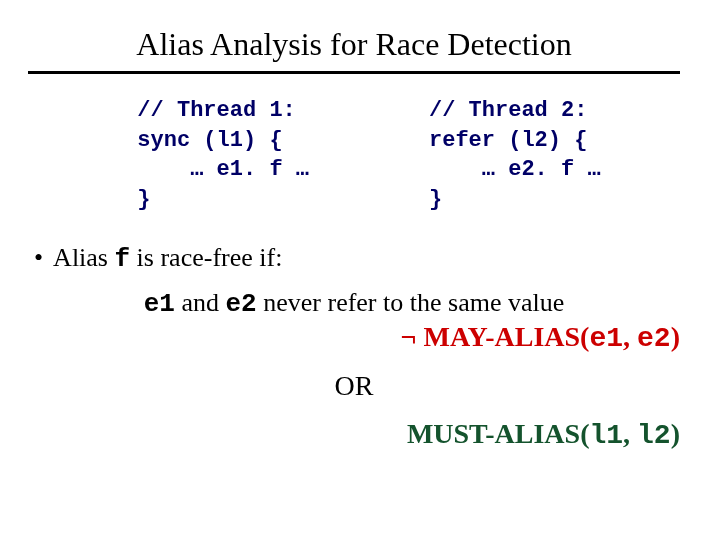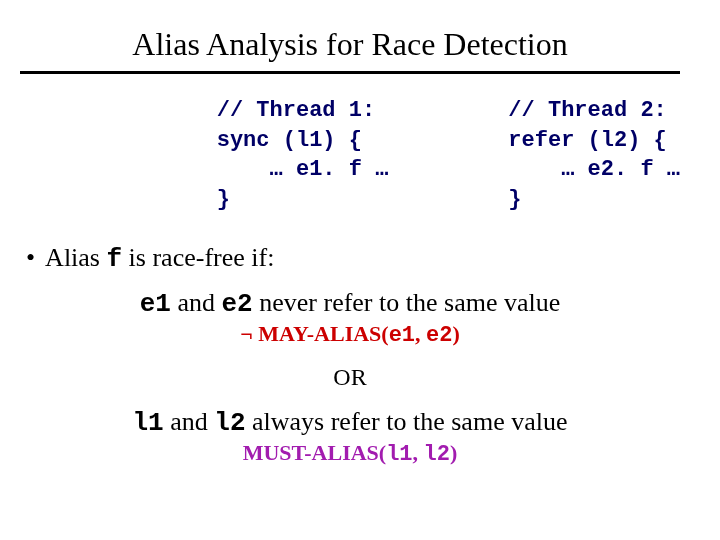--- a/index.html
+++ b/index.html
@@ -8,37 +8,37 @@
     width: 720px;
     height: 540px;
     background: #fff;
     font-family: "Times New Roman", Times, serif;
     color: #000;
   }
   .slide {
     box-sizing: border-box;
     width: 720px;
     height: 540px;
-    padding: 20px 40px 20px 20px;
+    padding: 20px 40px 20px 28px;
   }
   .title {
     text-align: center;
     font-size: 32px;
     font-weight: normal;
     margin: 6px 0 8px 0;
   }
   .rule {
     border: none;
     border-top: 3px solid #000;
     margin: 4px 0 22px 0;
   }
   .code-cols {
     display: flex;
     flex-direction: row;
-    justify-content: flex-end;
+    justify-content: center;
     gap: 120px;
     padding-left: 30px;
     margin-bottom: 28px;
   }
   .code {
     font-family: "Courier New", Courier, monospace;
     font-weight: bold;
     font-size: 22px;
     line-height: 1.35;
     color: #000066;
@@ -58,31 +58,32 @@
     font-weight: bold;
   }
   .center-block {
     text-align: center;
   }
   .line-main {
     font-size: 26px;
     margin: 4px 0 2px 0;
   }
   .line-sub {
-    font-size: 22px;
+    font-size: 28px;
     font-weight: bold;
     margin: 2px 0 16px 0;
+    text-align: right;
   }
   .or-line {
-    font-size: 24px;
+    font-size: 28px;
     margin: 2px 0 16px 0;
   }
   .italic { }
   .red { color: #cc0000; }
-  .blue { color: #a21caf; }
+  .blue { color: #14532d; }
 </style>
 </head>
 <body>
 
 <div class="slide">
 
   <div class="title">Alias Analysis for Race Detection</div>
   <hr class="rule">
 
   <div class="code-cols">
@@ -107,22 +108,19 @@
 
     <div class="line-main">
       <span class="mono">e1</span><span> and </span><span class="mono">e2</span><span> </span><span class="italic">never</span><span> refer to the same value</span>
     </div>
     <div class="line-sub red">
       <span>¬ </span><span>MAY-ALIAS(</span><span class="mono">e1</span><span>, </span><span class="mono">e2</span><span>)</span>
     </div>
 
     <div class="or-line">OR</div>
 
-    <div class="line-main">
-      <span class="mono">l1</span><span> and </span><span class="mono">l2</span><span> </span><span class="italic">always</span><span> refer to the same value</span>
-    </div>
     <div class="line-sub blue">
       <span>MUST-ALIAS(</span><span class="mono">l1</span><span>, </span><span class="mono">l2</span><span>)</span>
     </div>
 
   </div>
 
 </div>
 
 </body></html>

